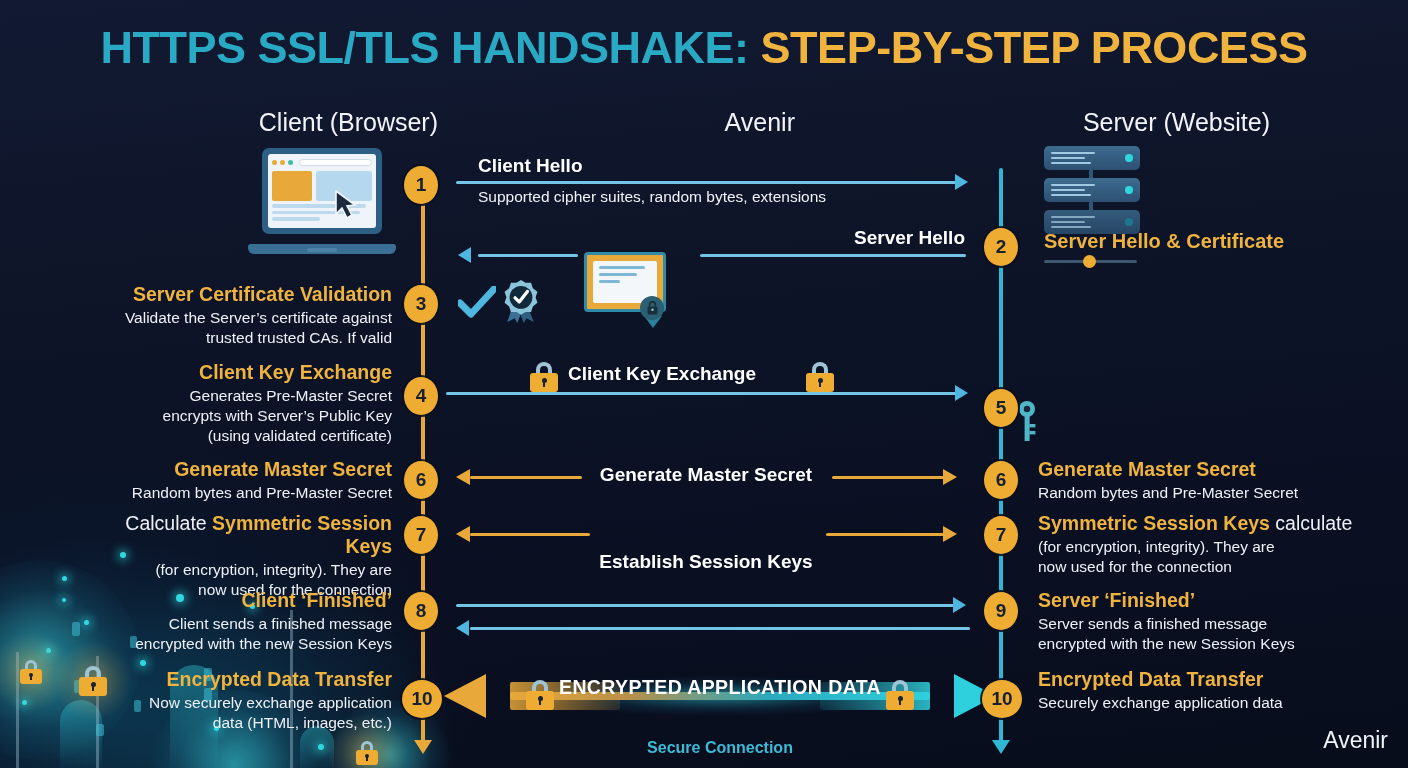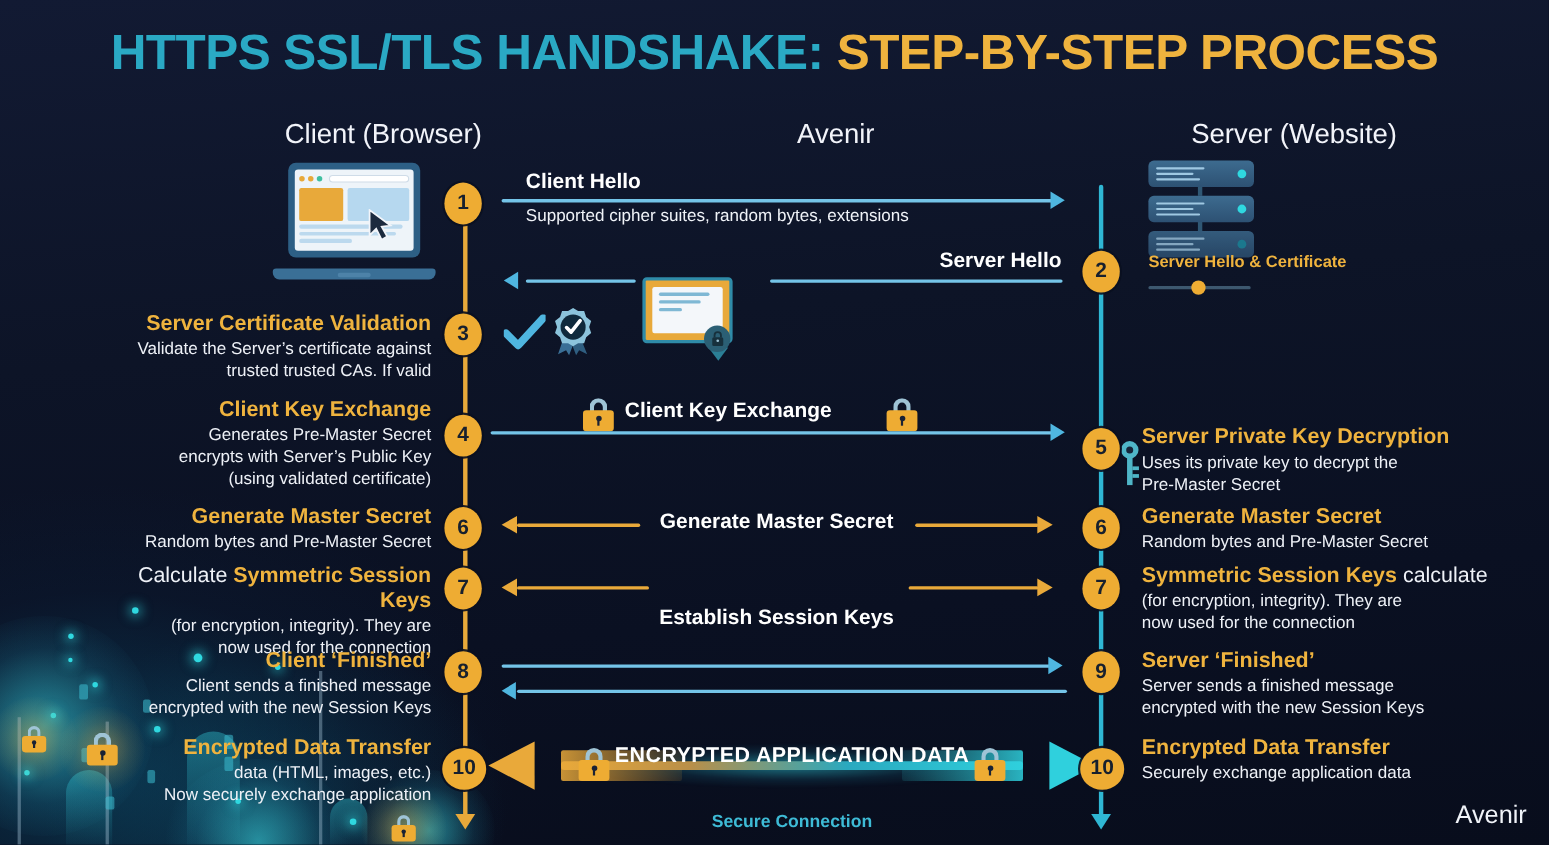--- a/index.html
+++ b/index.html
@@ -164,21 +164,21 @@
     background: linear-gradient(180deg, #3d6b8f, #2d5173);
     border-radius: 5px; padding: 4px 7px;
     display: flex; align-items: center; justify-content: space-between;
   }
   #rack .ulines { display: flex; flex-direction: column; gap: 2.5px; }
   #rack .ul { height: 2.5px; background: #9fc8e2; border-radius: 2px; }
   #rack .led { width: 8px; height: 8px; border-radius: 50%; background: #2fd8e0; }
   #rack .spine { position: absolute; left: 45px; width: 4px; background: #2f5774; }
   #rack-caption {
     position: absolute; left: 1044px; top: 230px;
-    font-size: 15px; font-weight: bold; color: #efb33e; white-space: nowrap;
+    font-size: 20px; font-weight: bold; color: #efb33e; white-space: nowrap;
   }
   #rack-rule {
     position: absolute; left: 1044px; top: 260px; width: 93px; height: 3px;
     background: rgba(120,170,200,0.45); border-radius: 2px;
   }
   #rack-rule-dot {
     position: absolute; left: 1083px; top: 255px; width: 13px; height: 13px;
     border-radius: 50%; background: #eeac33;
   }
 
@@ -499,25 +499,20 @@
   <div class="ahead cyhead-r" style="left:955px; top:385px;"></div>
 
   <div class="badge" style="left:984px; top:389px;">5</div>
   <svg id="keyicon" width="22" height="44" viewBox="0 0 22 44">
     <circle cx="11" cy="9" r="8" fill="#4fb6c8"></circle>
     <circle cx="11" cy="9" r="3.2" fill="#16263a"></circle>
     <rect x="8.6" y="15" width="5" height="26" fill="#4fb6c8"></rect>
     <rect x="13.4" y="24" width="6" height="3.4" fill="#4fb6c8"></rect>
     <rect x="13.4" y="31" width="6" height="3.4" fill="#4fb6c8"></rect>
   </svg>
-  <div class="side right" style="top:386px;">
-    <h3>Server Private Key Decryption</h3>
-    <p>Uses its private key to decrypt the</p>
-    <p>Pre-Master Secret</p>
-  </div>
 
   <div class="badge" style="left:404px; top:461px;">6</div>
   <div class="badge" style="left:984px; top:461px;">6</div>
   <div class="side left" style="top:458px;">
     <h3>Generate Master Secret</h3>
     <p>Random bytes and Pre-Master Secret</p>
   </div>
   <div class="side right" style="top:458px;">
     <h3>Generate Master Secret</h3>
     <p>Random bytes and Pre-Master Secret</p>
@@ -568,22 +563,22 @@
   </div>
   <div class="aline cy" style="left:456px; top:604px; width:500px;"></div>
   <div class="ahead cyhead-r" style="left:953px; top:597px;"></div>
   <div class="aline cy" style="left:470px; top:627px; width:500px;"></div>
   <div class="ahead cyhead-l" style="left:456px; top:620px;"></div>
 
   <div class="badge wide" style="left:402px; top:680px;">10</div>
   <div class="badge wide" style="left:982px; top:680px;">10</div>
   <div class="side left" style="top:668px;">
     <h3>Encrypted Data Transfer</h3>
+    <p>Now securely exchange application</p>
     <p>data (HTML, images, etc.)</p>
-    <p>Now securely exchange application</p>
   </div>
   <div class="side right" style="top:668px;">
     <h3>Encrypted Data Transfer</h3>
     <p>Securely exchange application data</p>
   </div>
 
   <div id="secure">
     <div class="glowband"></div>
     <div class="tailL"></div>
     <div class="tailR"></div>

